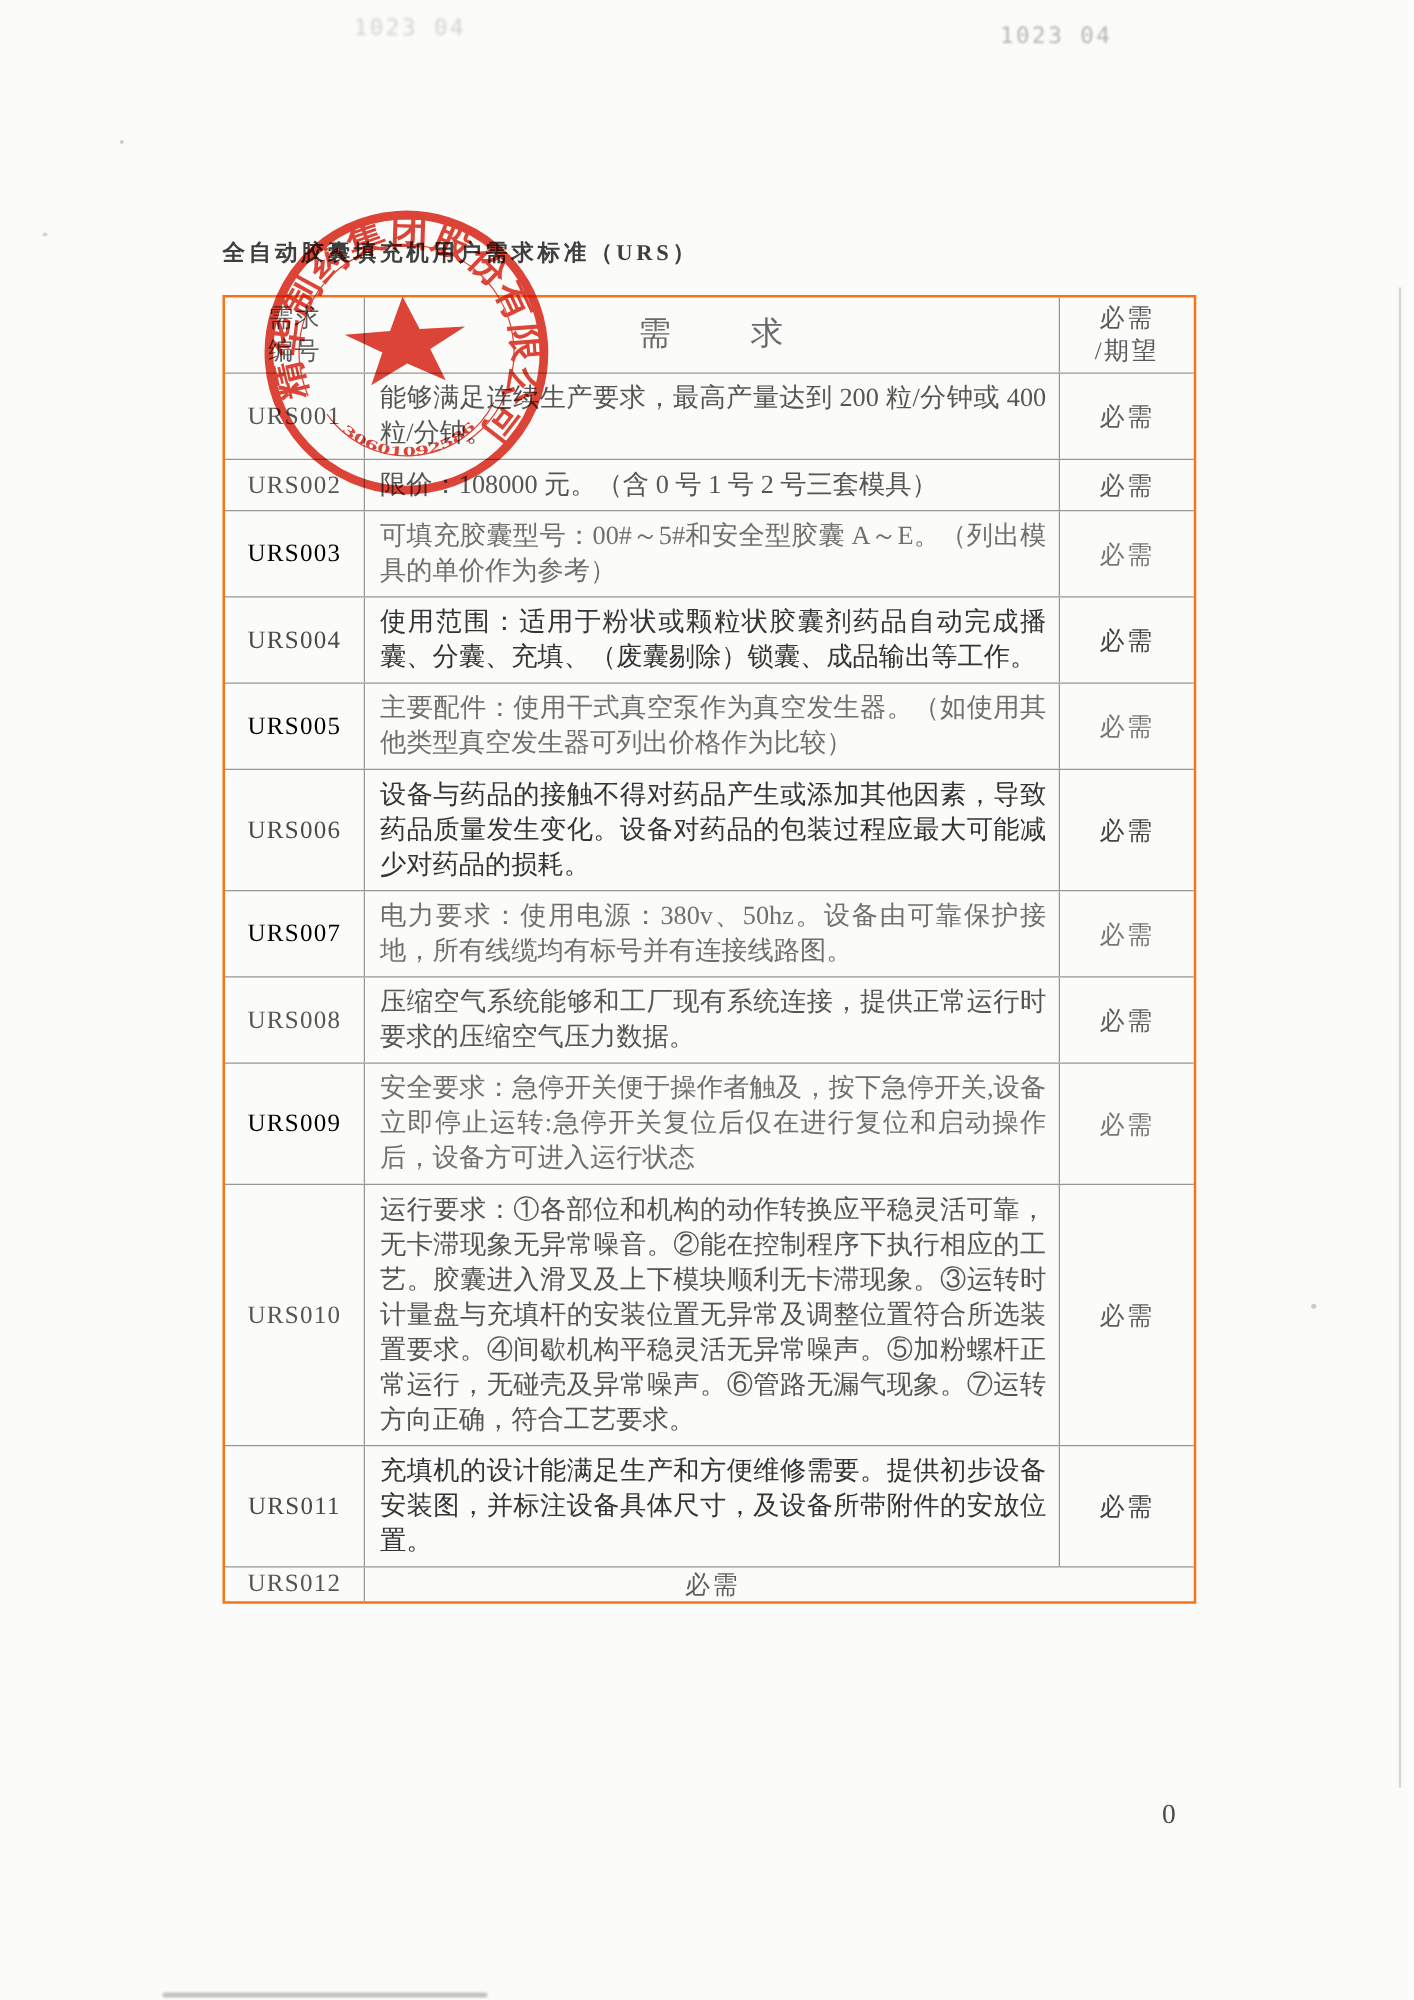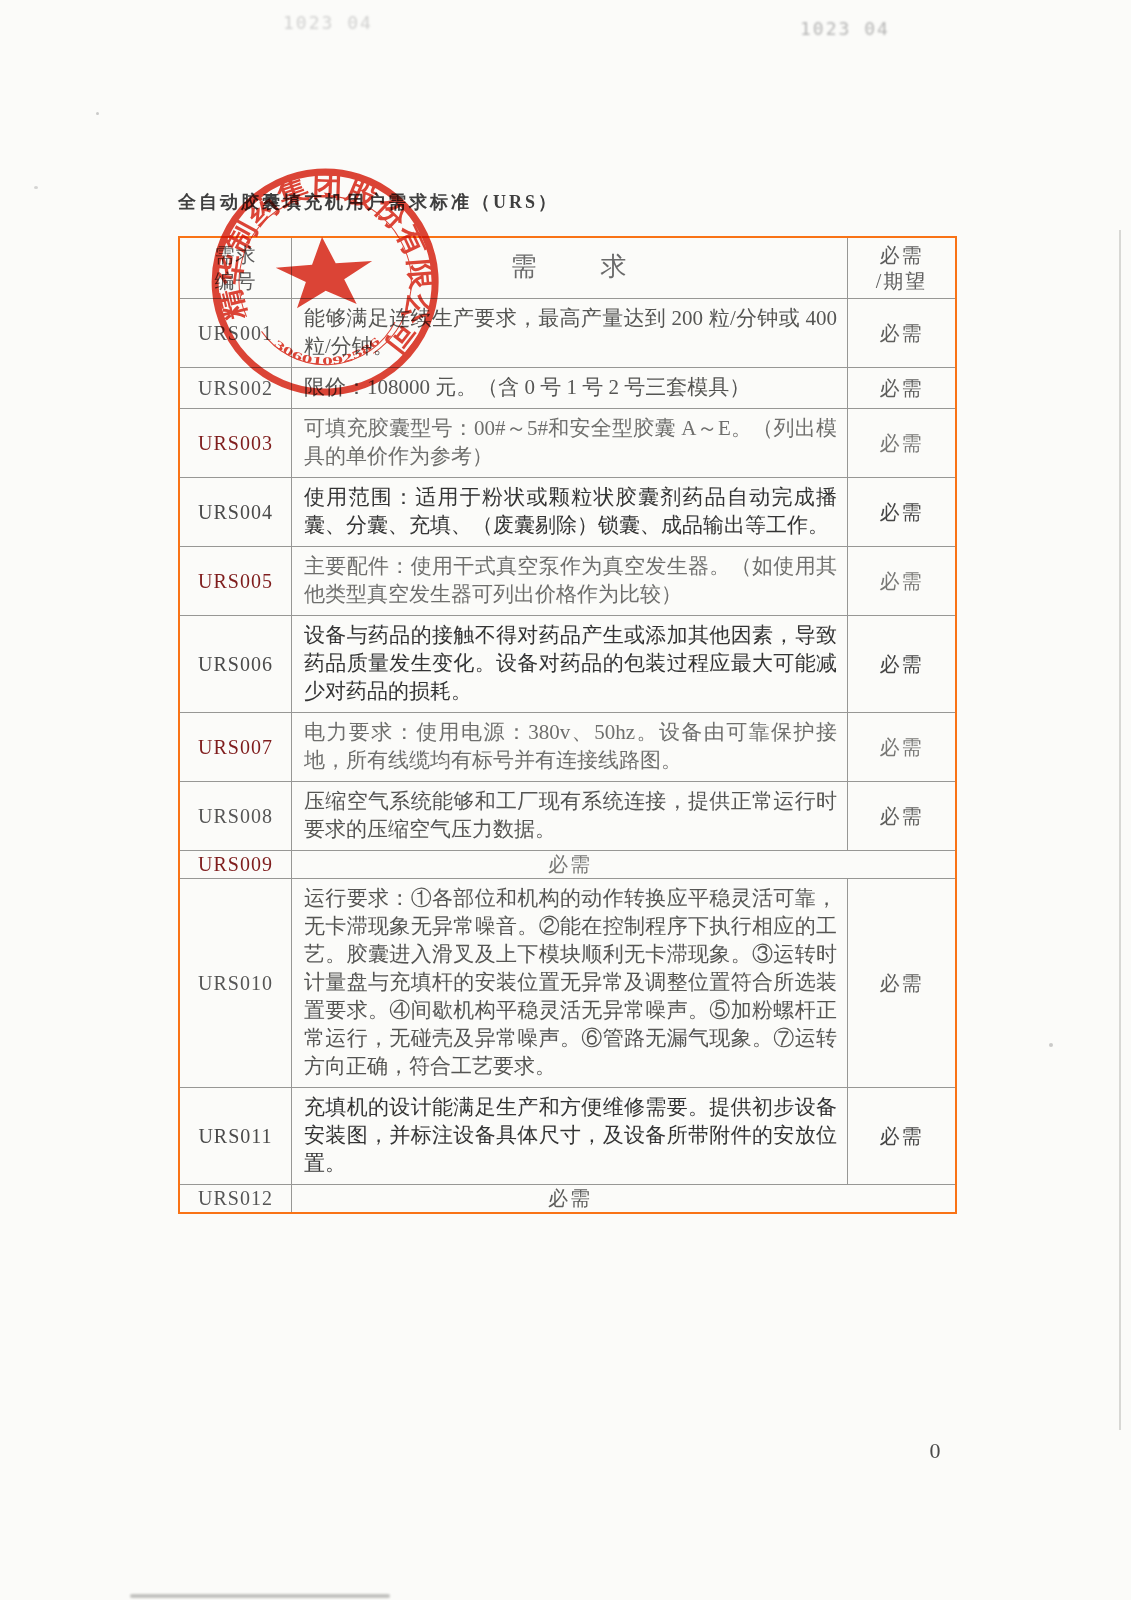--- a/index.html
+++ b/index.html
@@ -55,21 +55,21 @@
   .hdr{min-height:60px;}
 
   
   .tone-dark  .cell-req{color:#343434;}
   .tone-dark  .cell-status{color:#454545;}
   .tone-mid   .cell-req{color:#555553;}
   .tone-mid   .cell-status{color:#5e5e5c;}
   .tone-light .cell-req{color:#6f6f6d;}
   .tone-light .cell-status{color:#787876;}
   .tone-dark .cell-id{color:#4a4a4a;}
-  .tone-light .cell-id{color:#7f1d1d;}
+  .tone-light .cell-id{color:#000000;}
 
   .page-number{position:absolute;left:905px;top:1438px;width:60px;text-align:center;font-size:22px;color:#4a4a4a;}
 
   
   .stamp{
     position:absolute;left:205px;top:158px;width:240px;height:244px;
     mix-blend-mode:multiply;opacity:0.92;transform:rotate(-4deg);
     pointer-events:none;
   }
 </style>
@@ -139,20 +139,21 @@
   </div>
 
   <div class="row tone-mid">
     <div class="cell cell-id">URS008</div>
     <div class="cell cell-req">压缩空气系统能够和工厂现有系统连接，提供正常运行时要求的压缩空气压力数据。</div>
     <div class="cell cell-status">必需</div>
   </div>
 
   <div class="row tone-light">
     <div class="cell cell-id">URS009</div>
+    <div class="cell cell-req">安全要求：急停开关便于操作者触及，按下急停开关,设备立即停止运转:急停开关复位后仅在进行复位和启动操作后，设备方可进入运行状态</div>
     <div class="cell cell-status">必需</div>
   </div>
 
   <div class="row tone-mid">
     <div class="cell cell-id">URS010</div>
     <div class="cell cell-req">运行要求：①各部位和机构的动作转换应平稳灵活可靠，无卡滞现象无异常噪音。②能在控制程序下执行相应的工艺。胶囊进入滑叉及上下模块顺利无卡滞现象。③运转时计量盘与充填杆的安装位置无异常及调整位置符合所选装置要求。④间歇机构平稳灵活无异常噪声。⑤加粉螺杆正常运行，无碰壳及异常噪声。⑥管路无漏气现象。⑦运转方向正确，符合工艺要求。</div>
     <div class="cell cell-status">必需</div>
   </div>
 
   <div class="row tone-dark">

